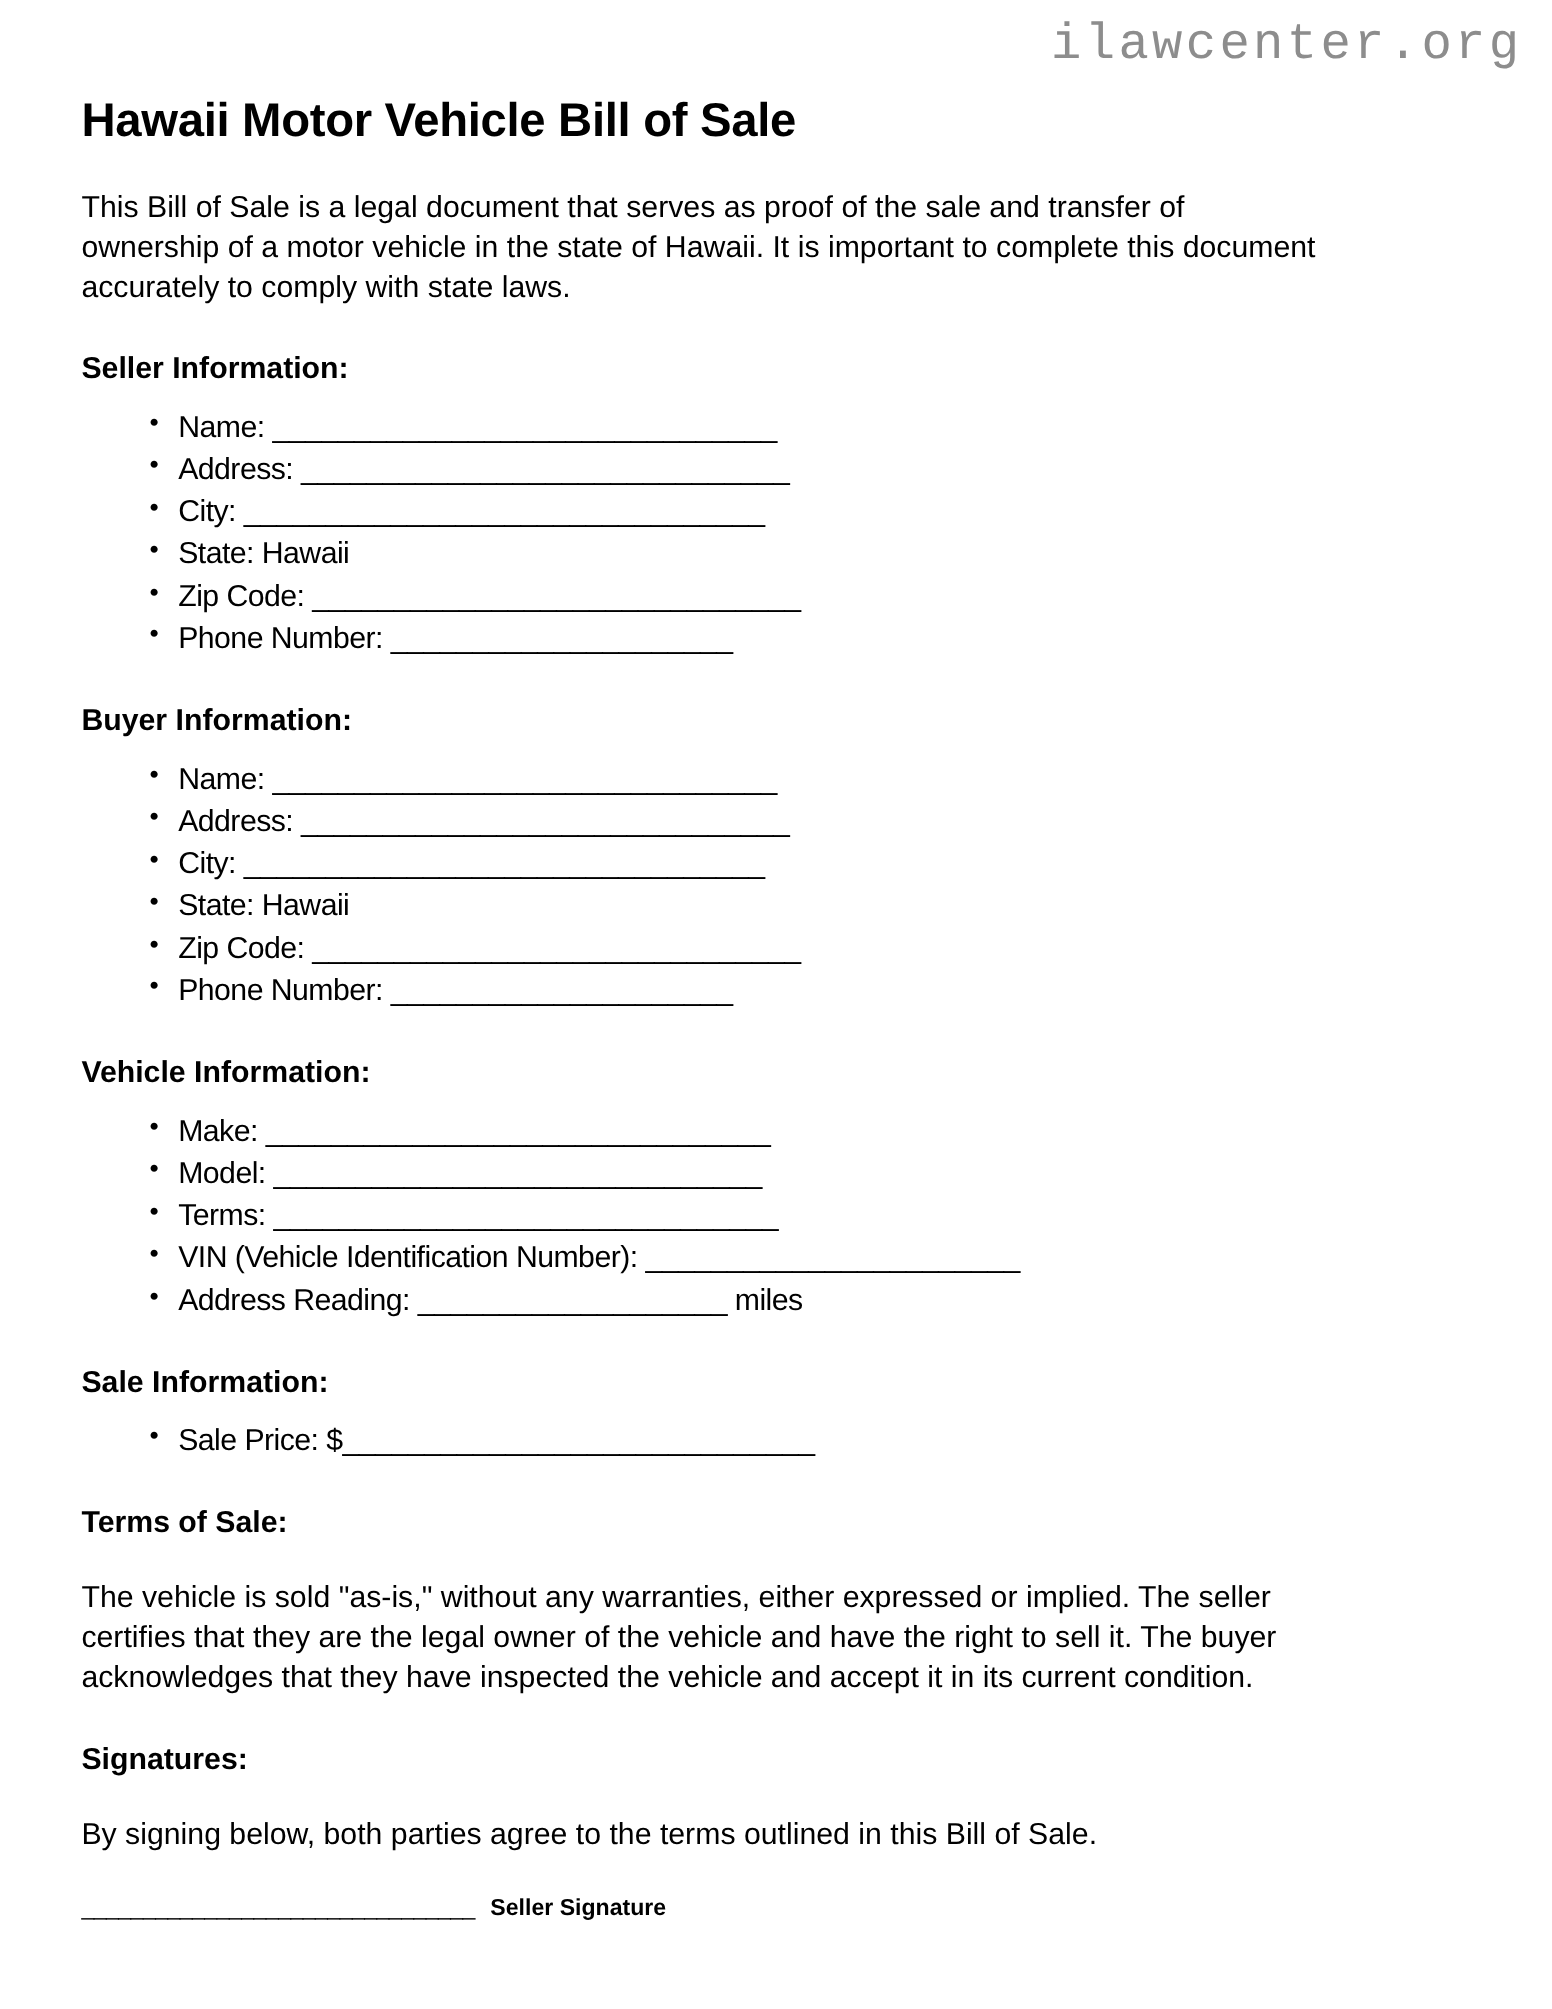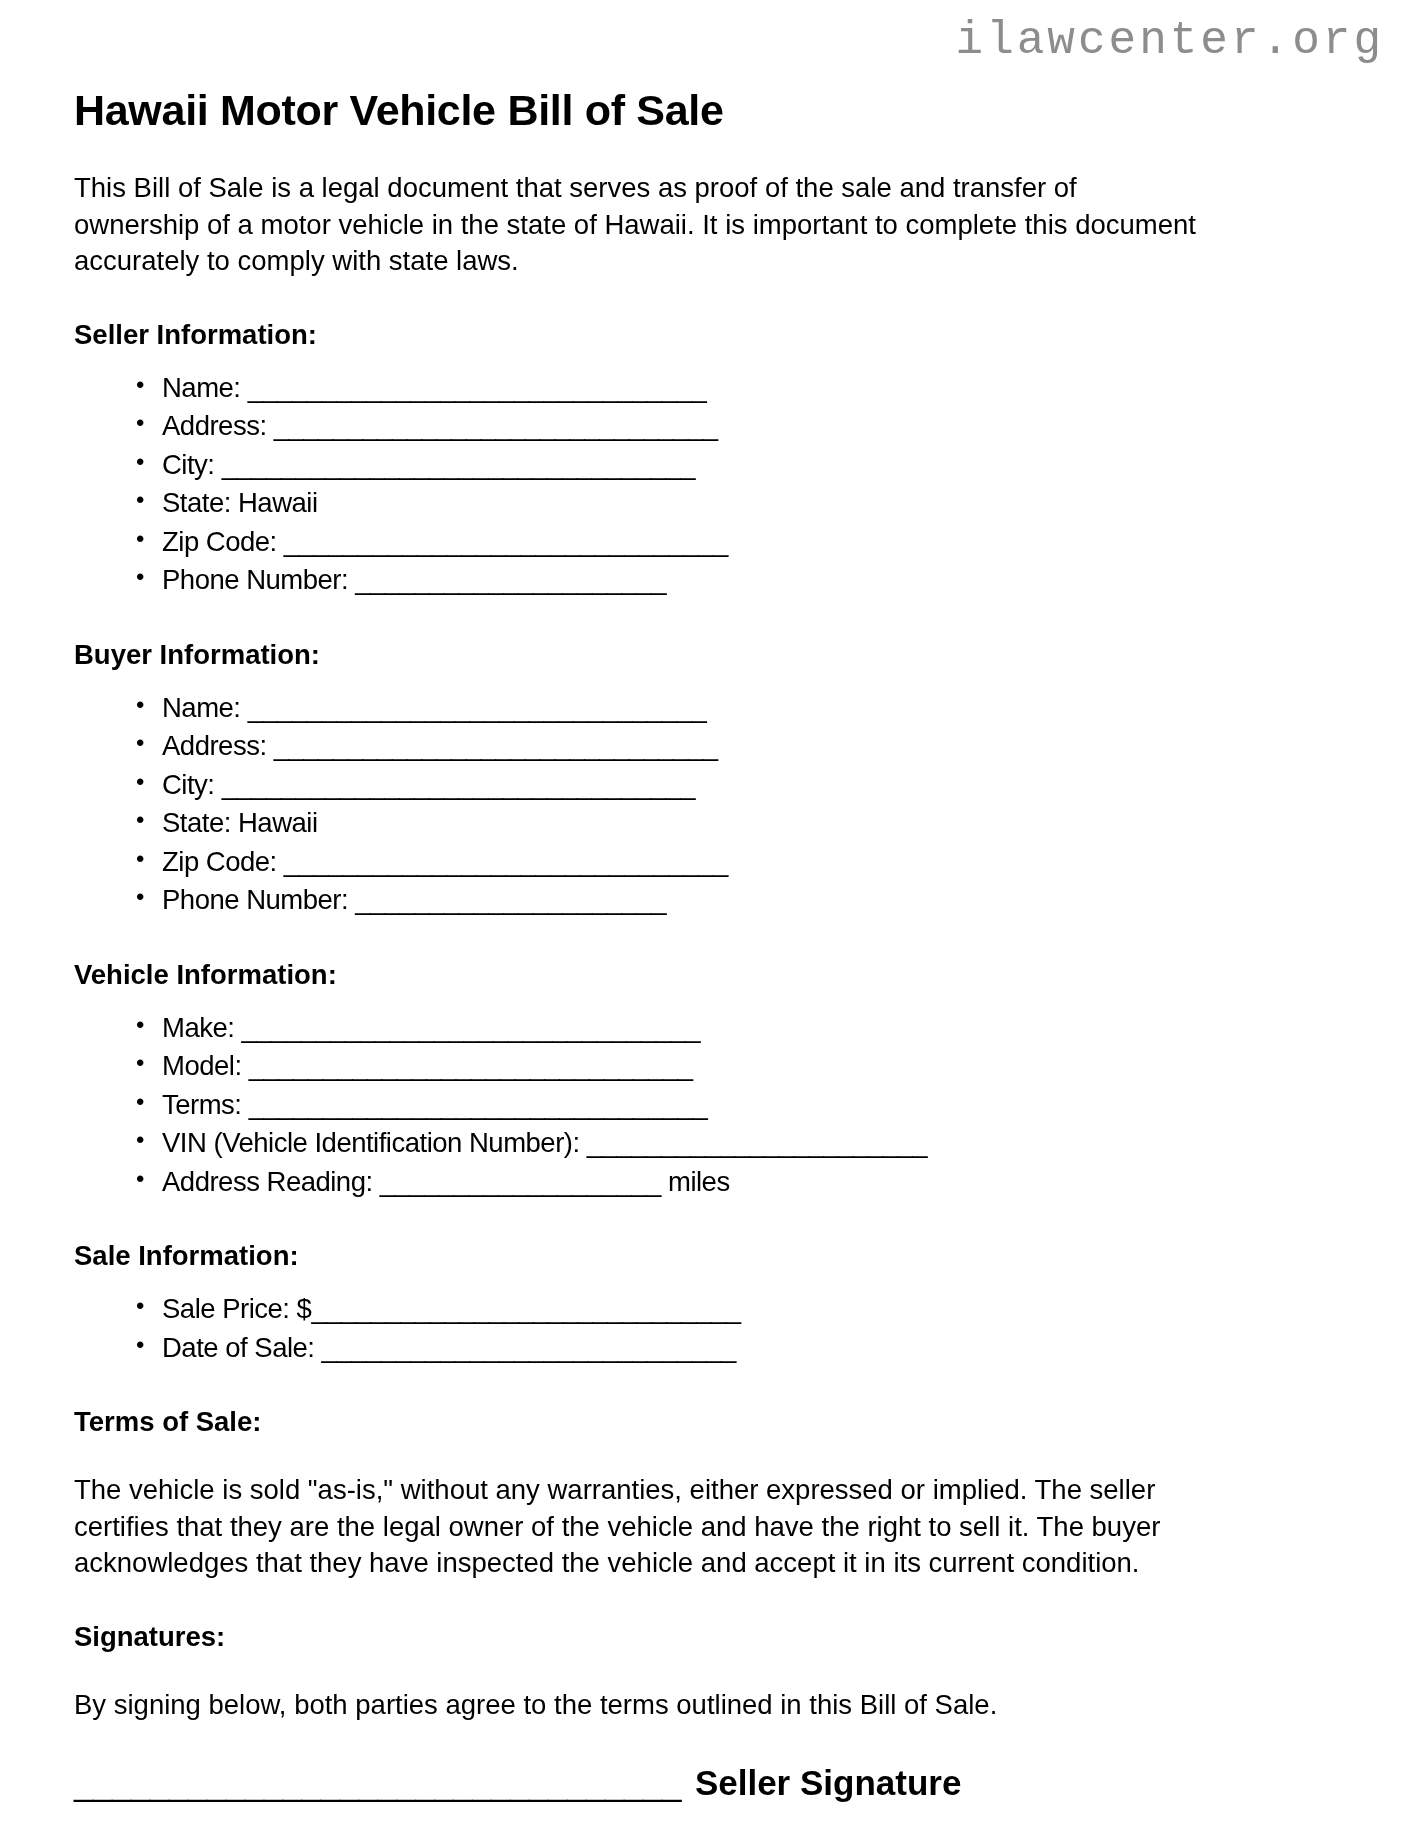--- a/index.html
+++ b/index.html
@@ -93,21 +93,21 @@
     max-width: 1160px;
   }
   p.sig-intro {
     font-size: 27.5px;
     line-height: 1.33;
     margin: 0;
     padding-top: 34px;
   }
   .sig-line {
     padding-top: 36px;
-    font-size: 35px;
+    font-size: 21px;
     line-height: 1.3;
     white-space: nowrap;
   }
   .sig-line .sig-label {
     font-weight: bold;
     padding-left: 14px;
   }
   .date-line {
     padding-top: 36px;
     font-size: 27.5px;
@@ -153,21 +153,20 @@
       <li><span class="blank">Make: _______________________________</span></li>
       <li><span class="blank">Model: ______________________________</span></li>
       <li><span class="blank">Terms: _______________________________</span></li>
       <li><span class="blank">VIN (Vehicle Identification Number): _______________________</span></li>
       <li><span class="blank">Address Reading: ___________________ miles</span></li>
     </ul>
 
     <h2 class="section-head">Sale Information:</h2>
     <ul class="fields">
       <li><span class="blank">Sale Price: $_____________________________</span></li>
-      <li><span class="blank">Date of Sale: ____________________________</span></li>
     </ul>
 
     <h2 class="section-head">Terms of Sale:</h2>
     <p class="terms">The vehicle is sold "as-is," without any warranties, either expressed or implied. The seller certifies that they are the legal owner of the vehicle and have the right to sell it. The buyer acknowledges that they have inspected the vehicle and accept it in its current condition.</p>
 
     <h2 class="section-head">Signatures:</h2>
     <p class="sig-intro">By signing below, both parties agree to the terms outlined in this Bill of Sale.</p>
 
     <div class="sig-line"><span class="blank">________________________________</span><span class="sig-label">Seller Signature</span></div>
 

